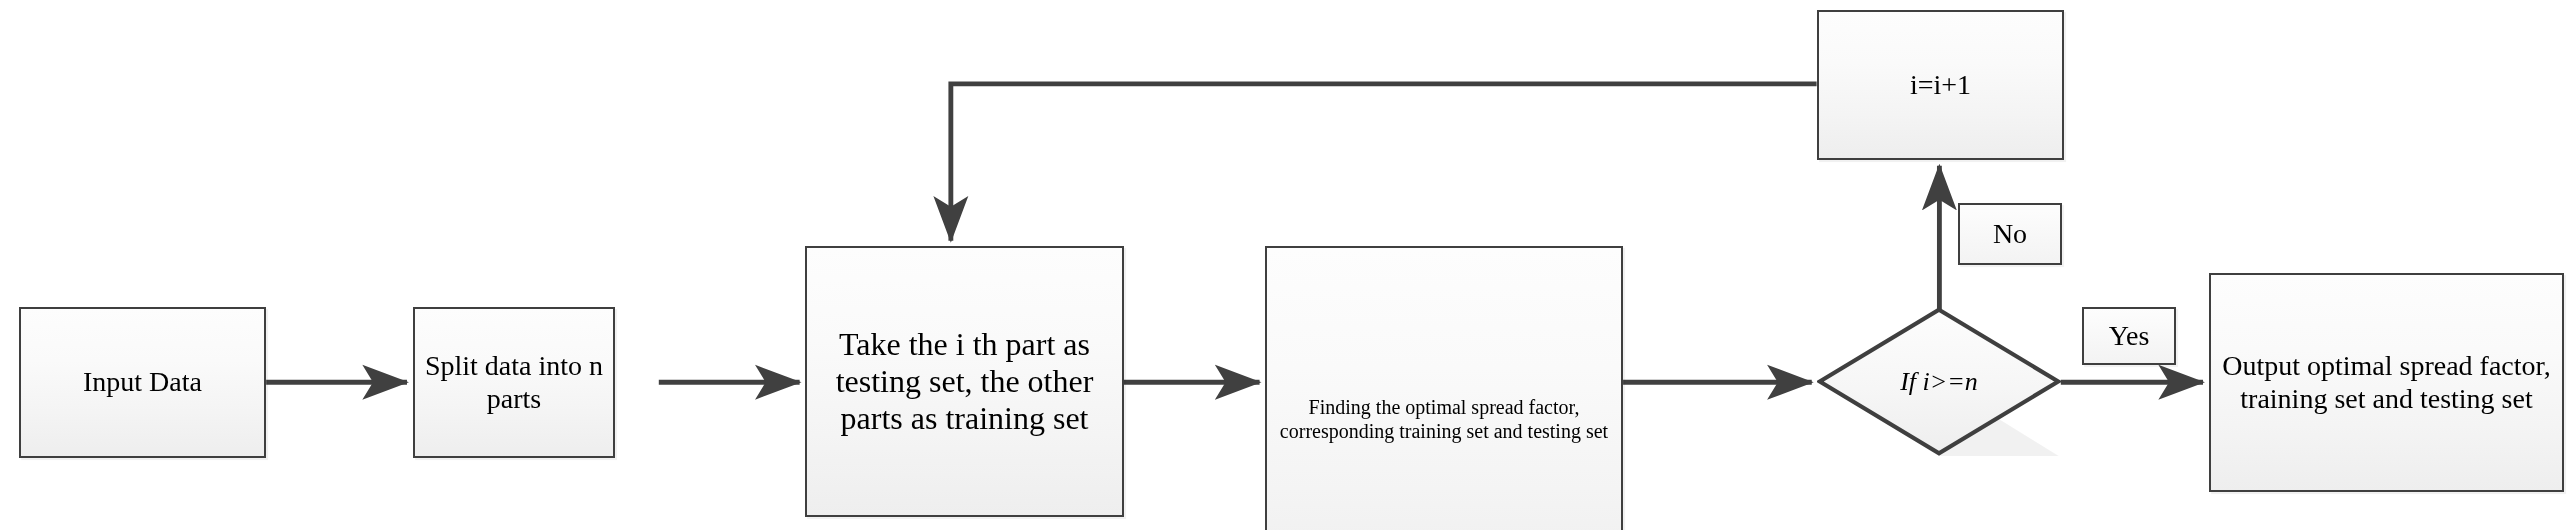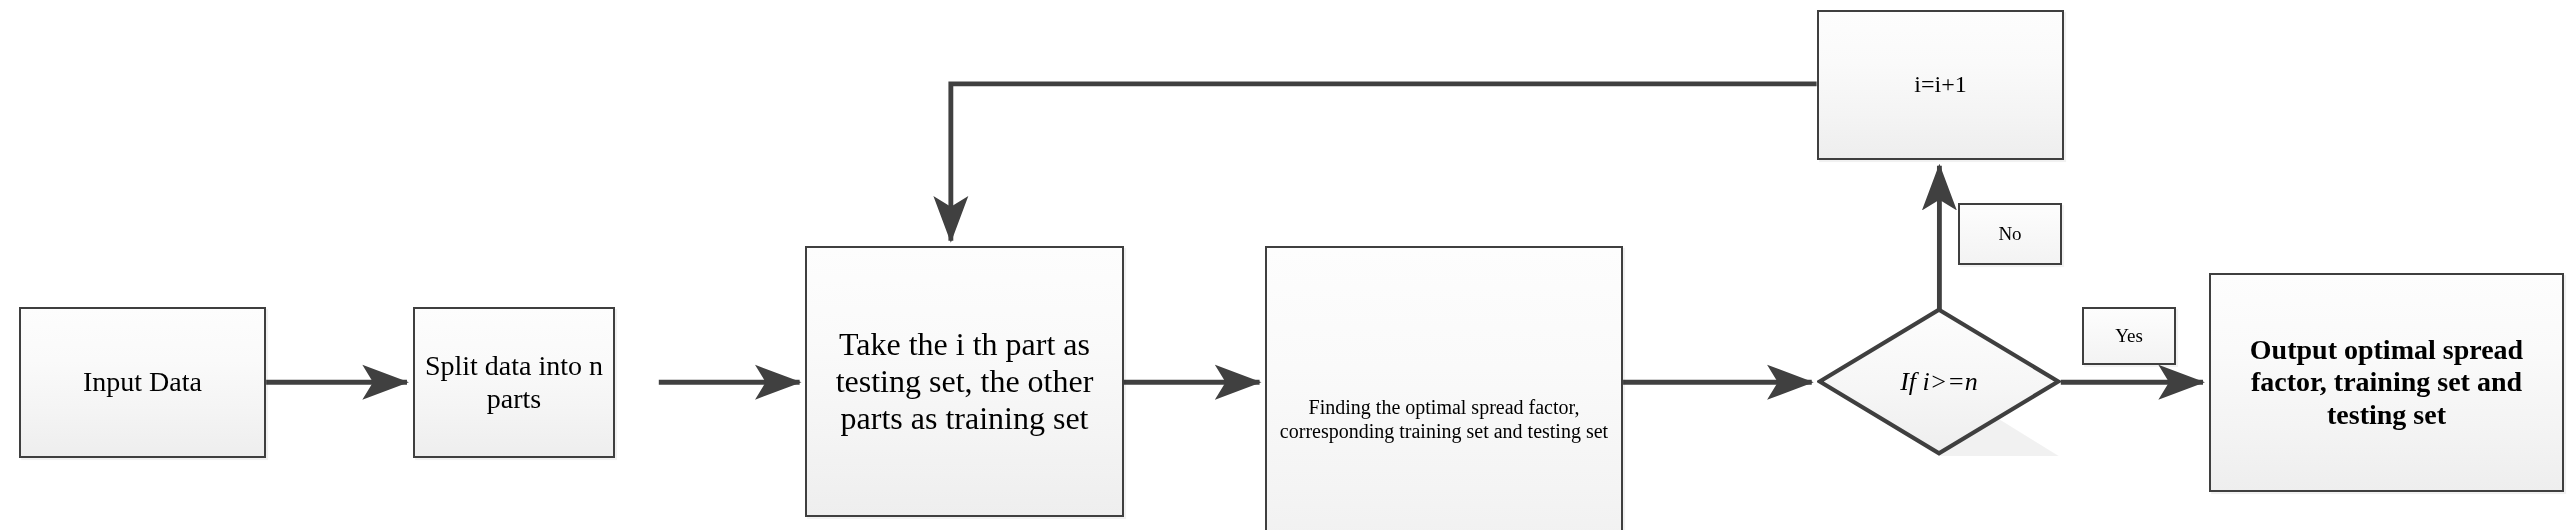--- a/index.html
+++ b/index.html
@@ -25,32 +25,32 @@
     line-height:1.16;
     padding:1.4px 4.2px;
   }
   .node .txt{display:block;width:100%;}
 
   
   #node-input      { left:19px;   top:307px; width:247px; height:151px; font-size:28px; }
   #node-split      { left:413px;  top:307px; width:202px; height:151px; font-size:28px; }
   #node-take       { left:805px; top:246px; width:319px; height:271px; font-size:32px; }
   #node-find       { left:1265px; top:246px; width:358px; height:347px; font-size:20px; }
-  #node-increment  { left:1817px; top:10.4px;  width:247px; height:150px; font-size:24px; }
-  #node-output     { left:2209px; top:273px; width:355px; height:219px; font-size:28px;font-weight:bold; }
+  #node-increment  { left:1817px; top:10.4px;  width:247px; height:150px; font-size:28px; }
+  #node-output     { left:2209px; top:273px; width:355px; height:219px; font-size:28px; }
 
   
   .labelbox{
     position:absolute;
     box-sizing:border-box;
     border:2.1px solid #3f3f3f;
     background:linear-gradient(to bottom,#fdfdfd 0%,#f3f3f3 100%);
     box-shadow:2.1px 2.1px 0 rgba(0,0,0,0.05);
     display:flex;align-items:center;justify-content:center;
-    font-size:19px;color:#000;
+    font-size:28px;color:#000;
   }
   #label-no  { left:1958px; top:203px; width:104px; height:62px; }
   #label-yes { left:2082px; top:307px; width:94px; height:58px; }
 
   
   #node-decision{
     position:absolute;
     left:1817px; top:307px; width:244px; height:149px;font-style:italic;
   }
   #node-decision .dia-svg{position:absolute;left:0;top:0;width:100%;height:100%;}

